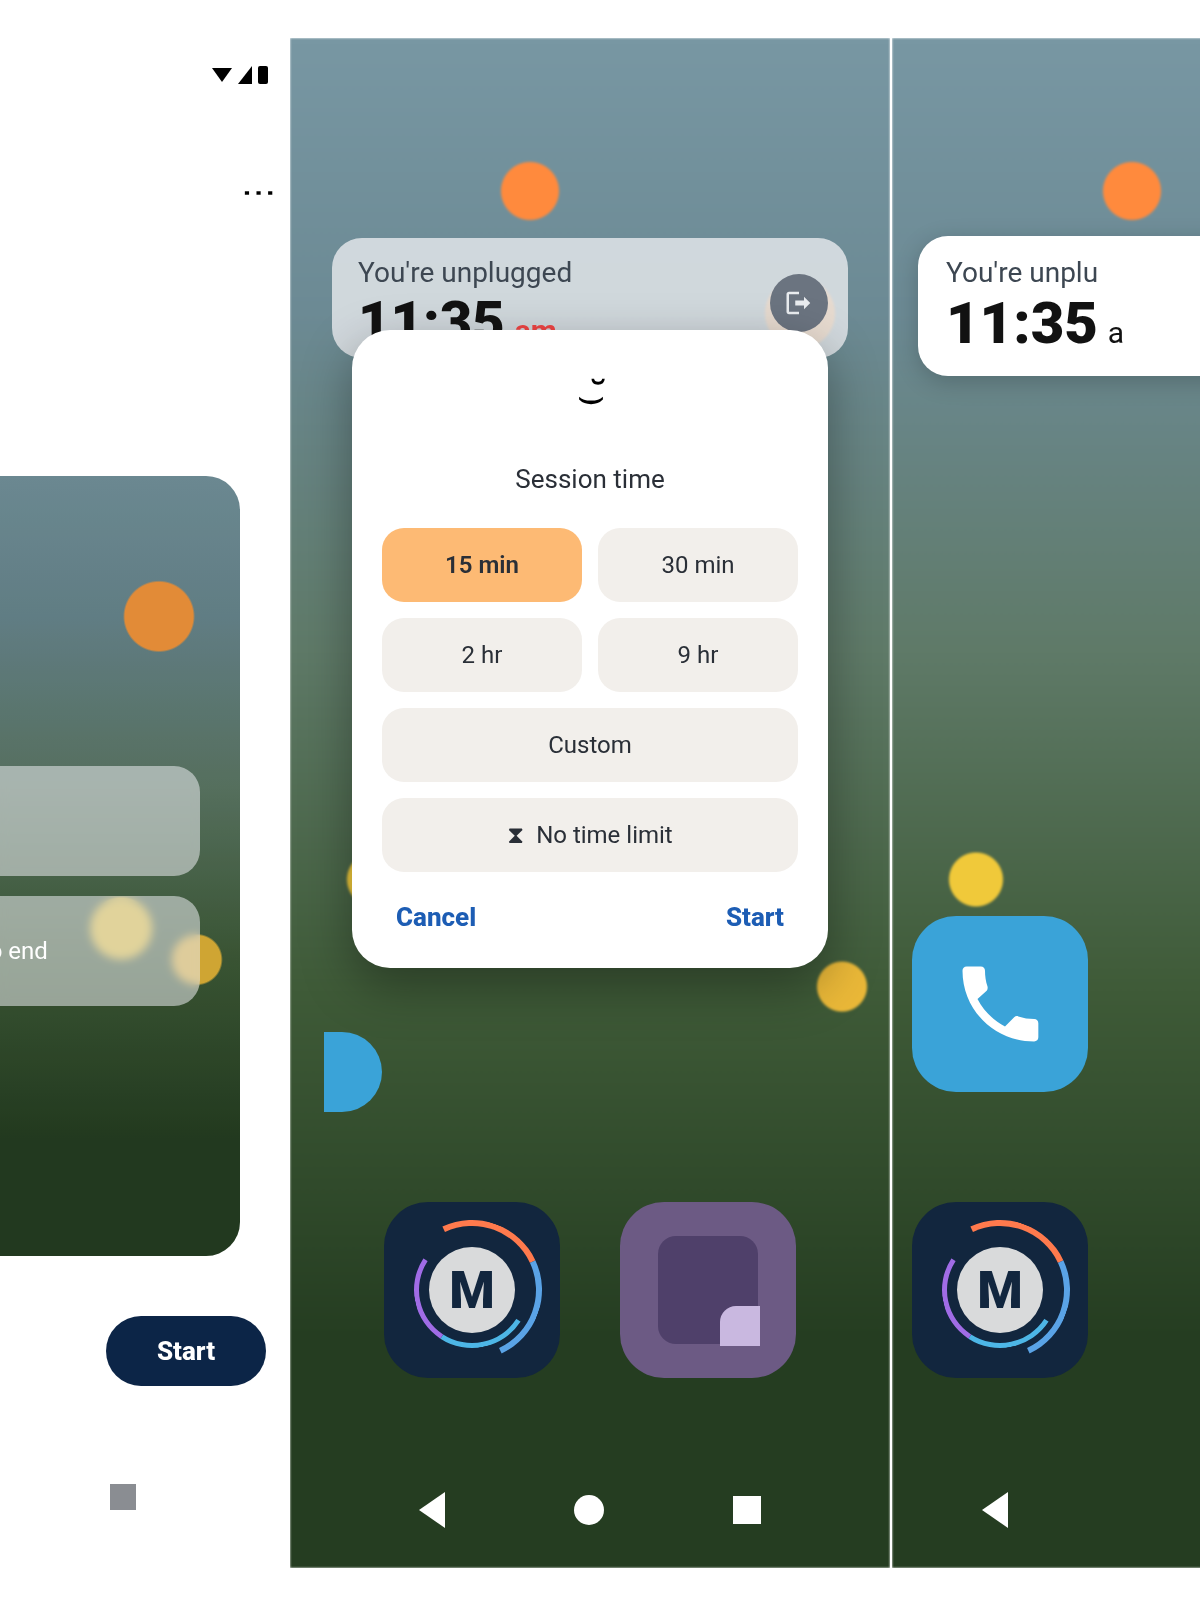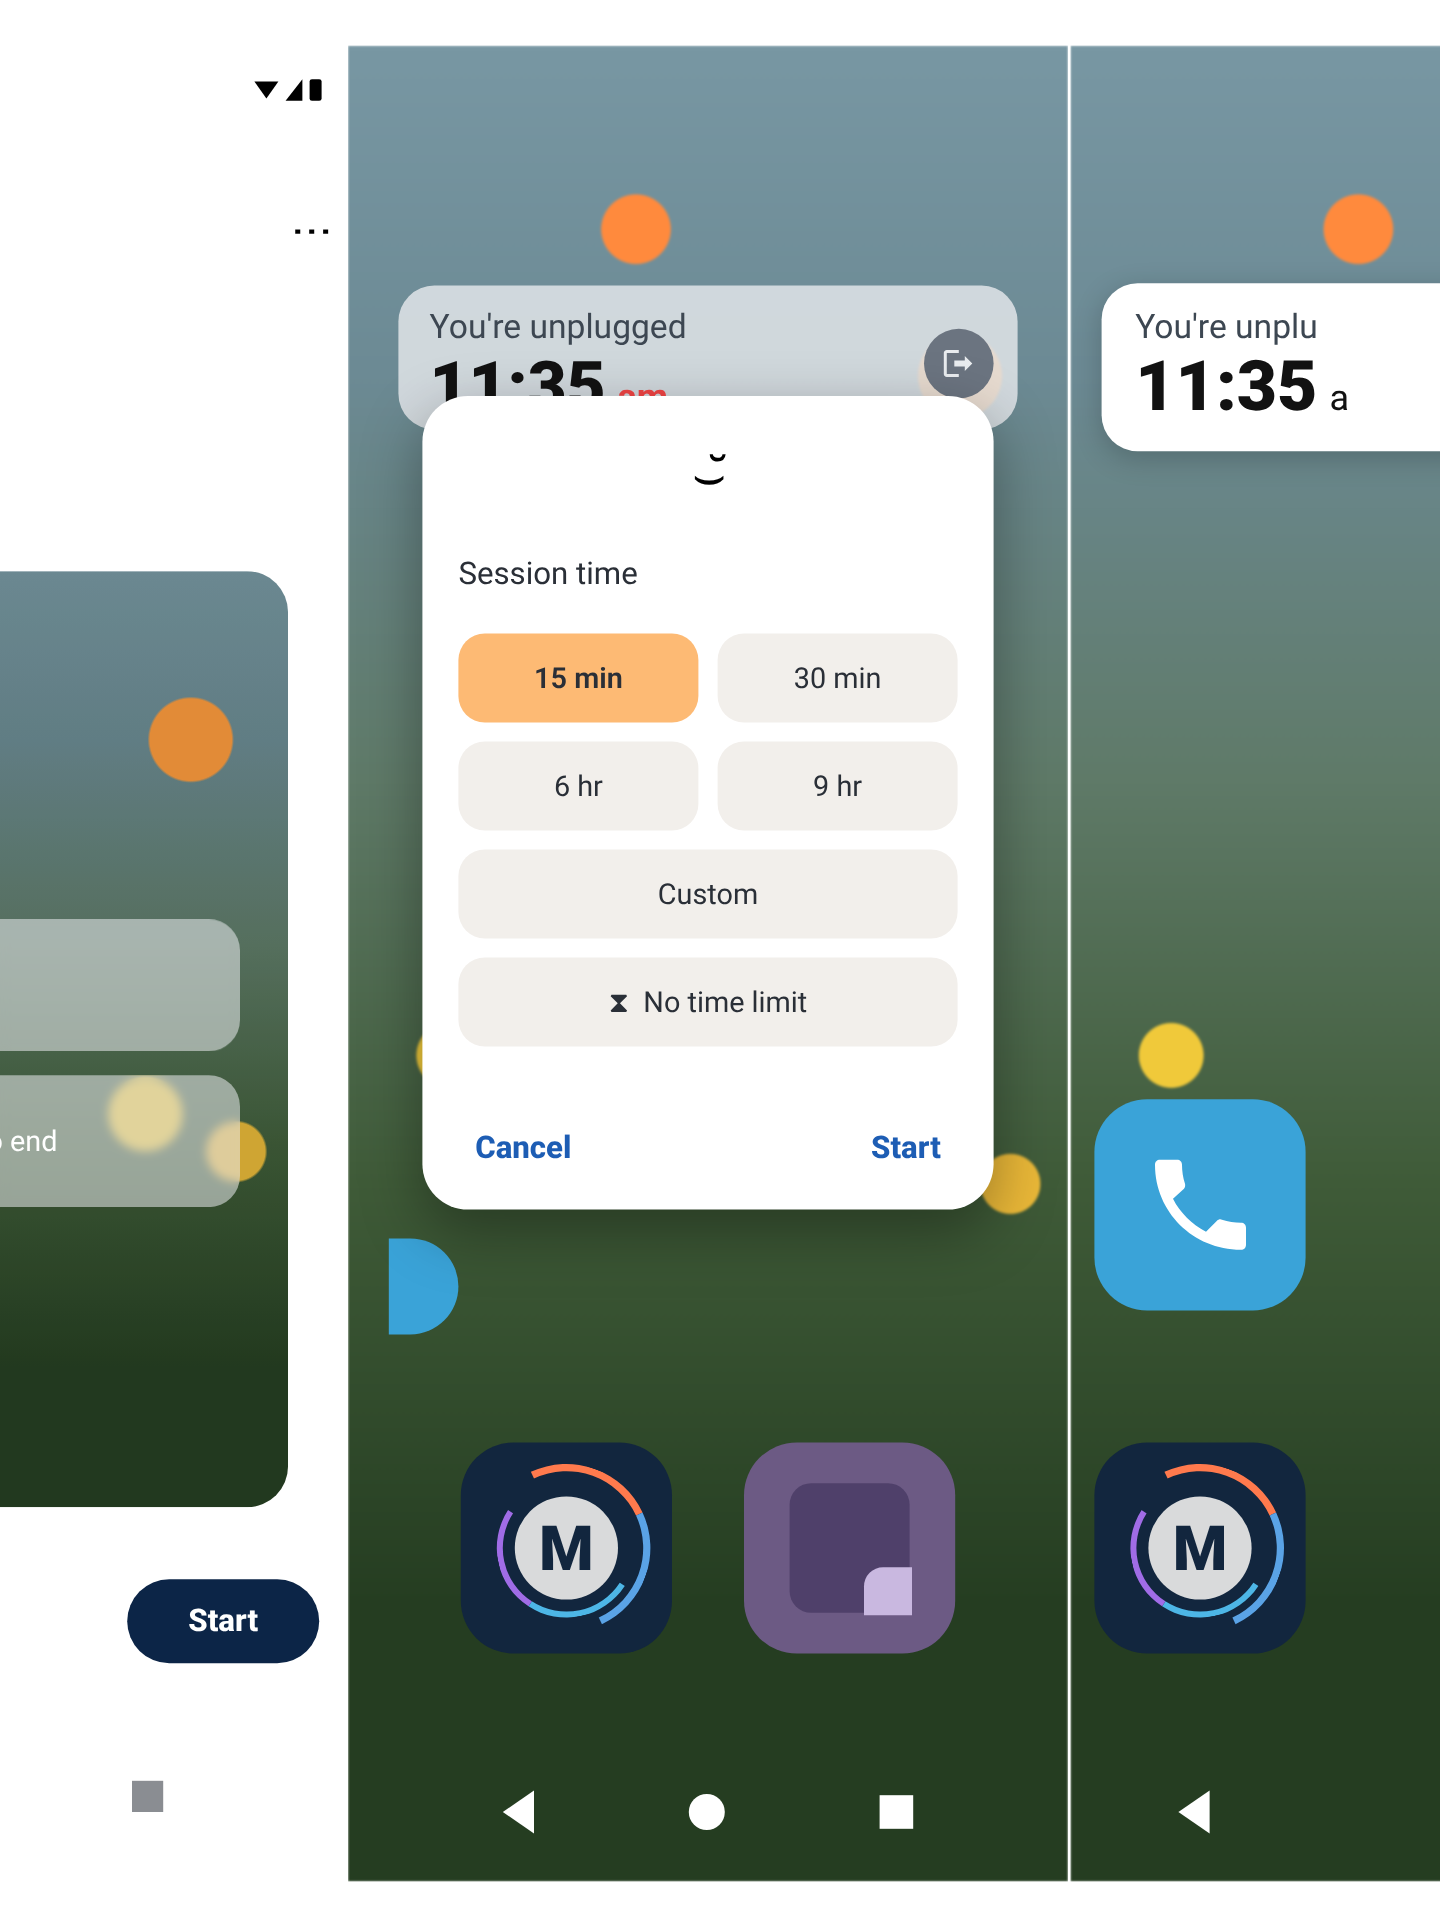--- a/index.html
+++ b/index.html
@@ -85,32 +85,32 @@
   .s2-card-exit svg{width:30px;height:30px;fill:#e9ecef;}
 
   .s2-dialog {
     position:absolute; top:292px; left:62px;
     width:476px;
     background:#fff; border-radius:38px;
     box-shadow: 0 18px 50px rgba(0,0,0,0.35);
     padding:40px 30px 30px;
   }
   .s2-dialog-logo{ text-align:center; font-size:44px; font-weight:300; letter-spacing:-2px;}
-  .s2-dialog-title{ text-align:left; font-size:26px; color:#2a2f37; margin-top:42px; margin-bottom:34px;}
+  .s2-dialog-title{ text-align:center; font-size:26px; color:#2a2f37; margin-top:42px; margin-bottom:34px;}
   .s2-grid { display:grid; grid-template-columns:1fr 1fr; gap:16px;}
   .s2-opt {
     height:74px; border-radius:22px; background:#f2efeb;
     display:flex; align-items:center; justify-content:center;
     font-size:24px; color:#2a2f37;
   }
   .s2-opt.selected{ background:#fdba74; font-weight:600; }
   .s2-wide { grid-column:1 / -1; }
   .s2-hourglass{ margin-right:12px; }
   .s2-actions{ display:flex; justify-content:space-between; padding:30px 14px 6px; }
-  .s2-action{ font-size:26px; font-weight:800; color:#1d5db4;margin-top:40px; }
+  .s2-action{ font-size:26px; font-weight:800; color:#1d5db4; }
 
   .dock-row {
     position:absolute; bottom:190px; left:0; right:0;
     display:flex; justify-content:center; gap:60px;
   }
   .app-icon {
     width:176px; height:176px; border-radius:44px;
     display:flex; align-items:center; justify-content:center;
   }
   .app-moto { background:#12263e; position:relative;}
@@ -217,21 +217,21 @@
       <div class="s2-dialog-title">Session time</div>
 
       <div class="s2-grid">
         <div class="s2-opt selected">
           <span>15 min</span>
         </div>
         <div class="s2-opt">
           <span>30 min</span>
         </div>
         <div class="s2-opt">
-          <span>6 hr</span>
+          <span>2 hr</span>
         </div>
         <div class="s2-opt">
           <span>9 hr</span>
         </div>
         <div class="s2-opt s2-wide">
           <span>Custom</span>
         </div>
         <div class="s2-opt s2-wide">
           <span class="s2-hourglass">⧗</span>
           <span>No time limit</span>

